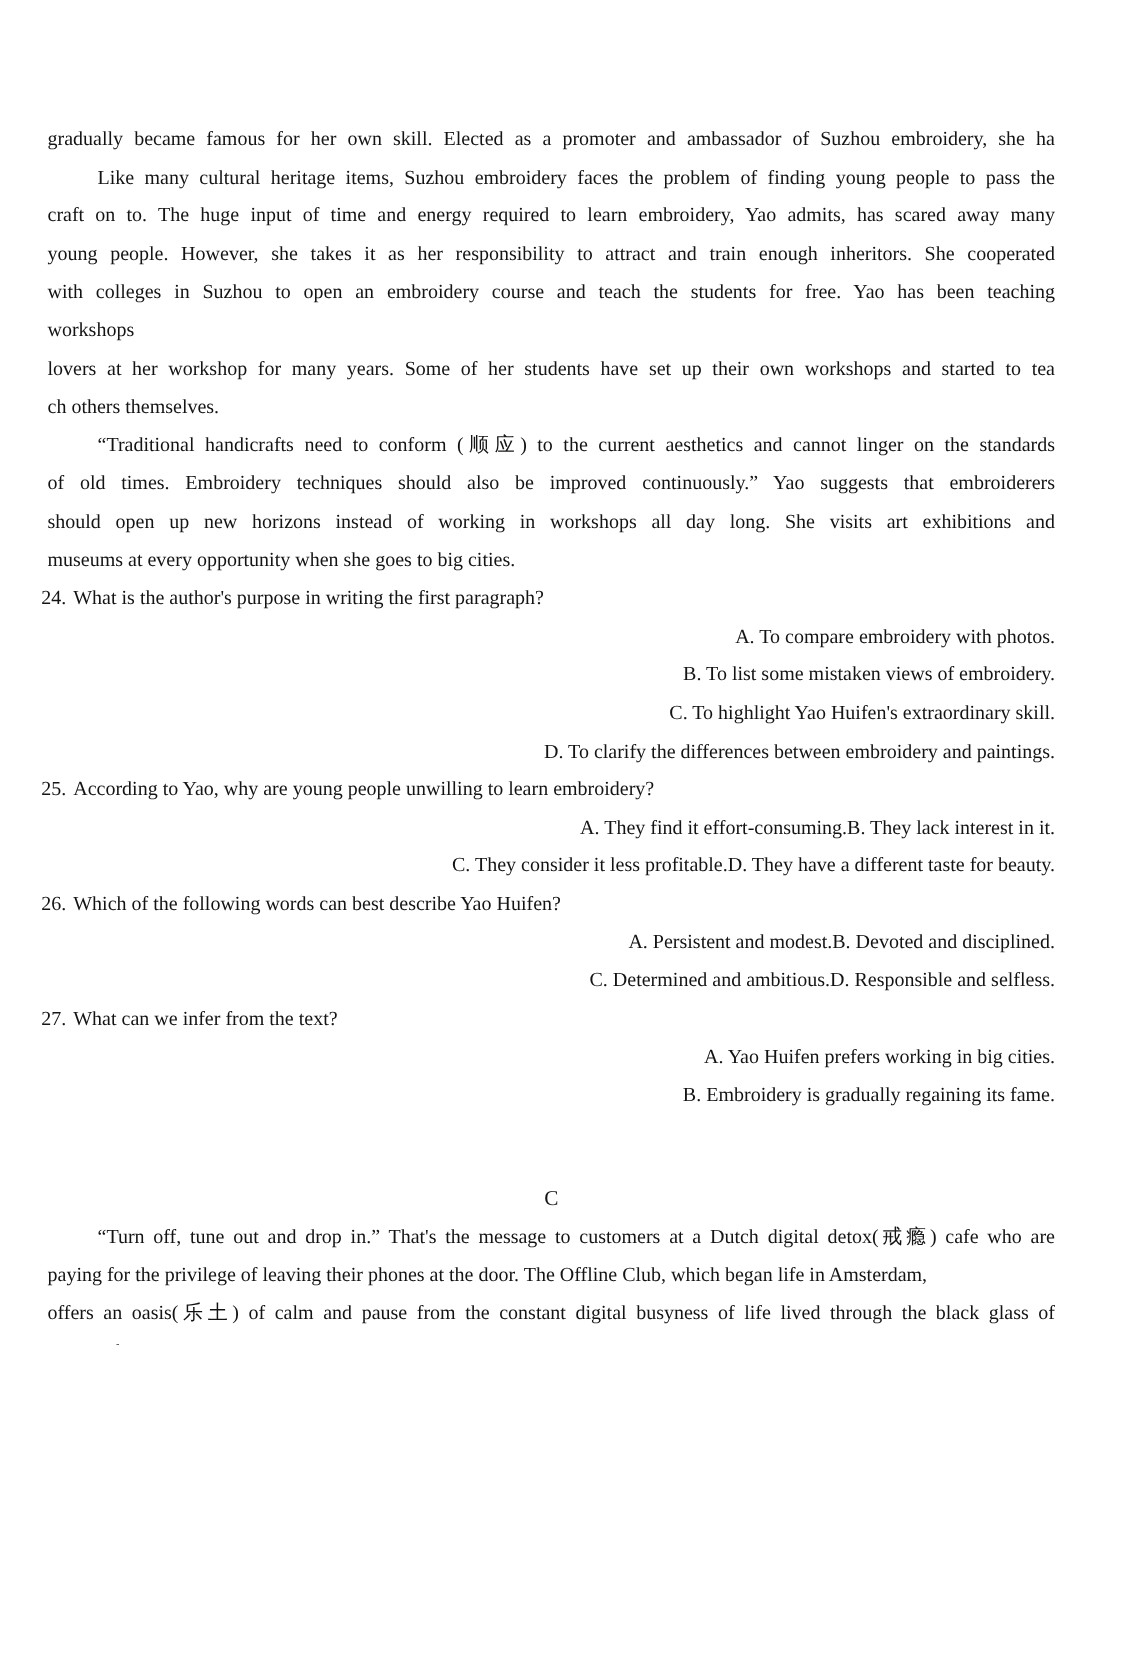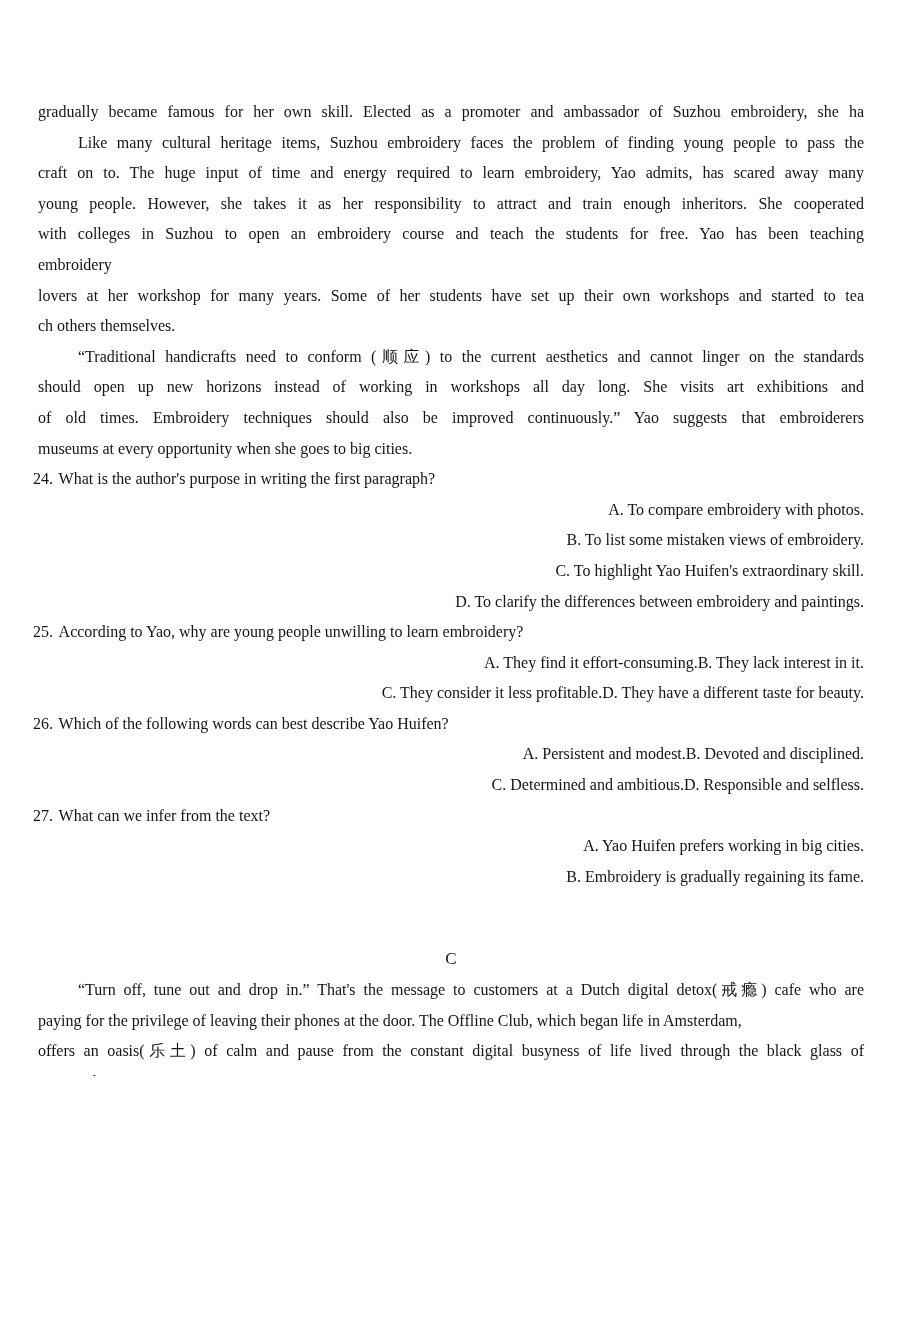--- a/index.html
+++ b/index.html
@@ -7,21 +7,21 @@
     position: relative;
     width: 900px;
     height: 1076px;
     margin: 0 auto;
     background: #ffffff;
     color: #141414;
     font-family: "Liberation Serif", "DejaVu Serif", serif;
     font-size: 16px;
     line-height: 30.6px;
     box-sizing: border-box;
-    padding: 97px 36px 0 38px;
+    padding: 97px 56px 0 38px;
     overflow: hidden;
   }
   .ln { min-height: 30.6px; }
   .just { text-align: justify; text-align-last: justify; text-justify: inter-word; }
   .ind { text-indent: 40px; }
   .q-stem { margin-left: -5px; }
   .q-num { margin-right: 0.35em; }
   .opt-row { padding-left: 34px; text-align: right; }
   .cell-a { display: inline-block; width: 260px; }
   .c-head { text-align: center; margin-top: 52px; font-size: 17px; }
@@ -32,26 +32,26 @@
 <body>
 
 <div class="page">
 
   <div class="passage">
     <div class="ln just">gradually became famous for her own skill. Elected as a promoter and ambassador of Suzhou embroidery, she ha</div>
     <div class="ln just ind">Like many cultural heritage items, Suzhou embroidery faces the problem of finding young people to pass the</div>
     <div class="ln just">craft on to. The huge input of time and energy required to learn embroidery, Yao admits, has scared away many</div>
     <div class="ln just">young people. However, she takes it as her responsibility to attract and train enough inheritors. She cooperated</div>
     <div class="ln just">with colleges in Suzhou to open an embroidery course and teach the students for free. Yao has been teaching</div>
-    <div class="ln">embroidery</div>
+    <div class="ln">workshops</div>
     <div class="ln just">lovers at her workshop for many years. Some of her students have set up their own workshops and started to tea</div>
     <div class="ln">ch others themselves.</div>
     <div class="ln just ind">“Traditional handicrafts need to conform (顺应) to the current aesthetics and cannot linger on the standards</div>
+    <div class="ln just">of old times. Embroidery techniques should also be improved continuously.” Yao suggests that embroiderers</div>
     <div class="ln just">should open up new horizons instead of working in workshops all day long. She visits art exhibitions and</div>
-    <div class="ln just">of old times. Embroidery techniques should also be improved continuously.” Yao suggests that embroiderers</div>
     <div class="ln">museums at every opportunity when she goes to big cities.</div>
   </div>
 
   <div class="questions">
 
     <div class="q">
       <div class="ln q-stem">
         <span class="q-num">24.</span><span>What is the author's purpose in writing the first paragraph?</span>
       </div>
       <div class="ln opt-row"><span class="opt">A. To compare embroidery with photos.</span></div>

